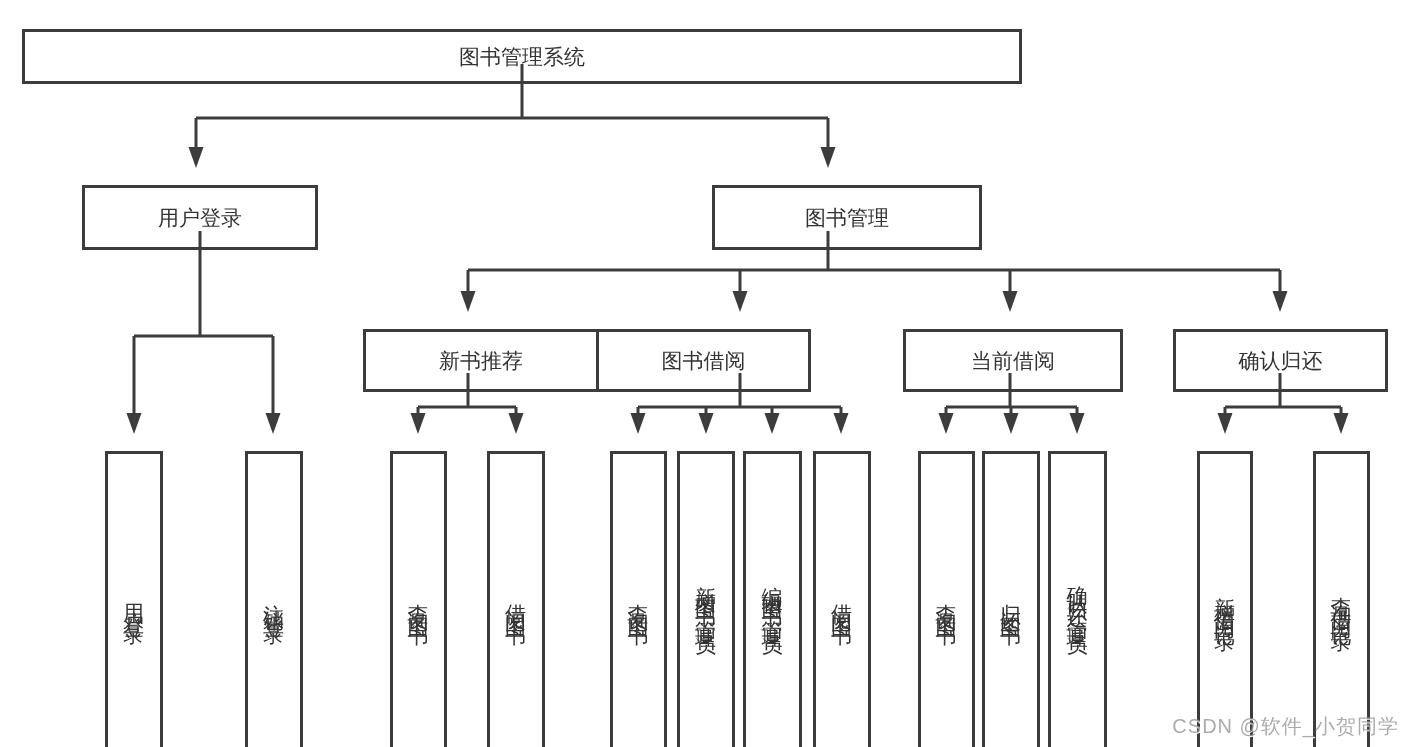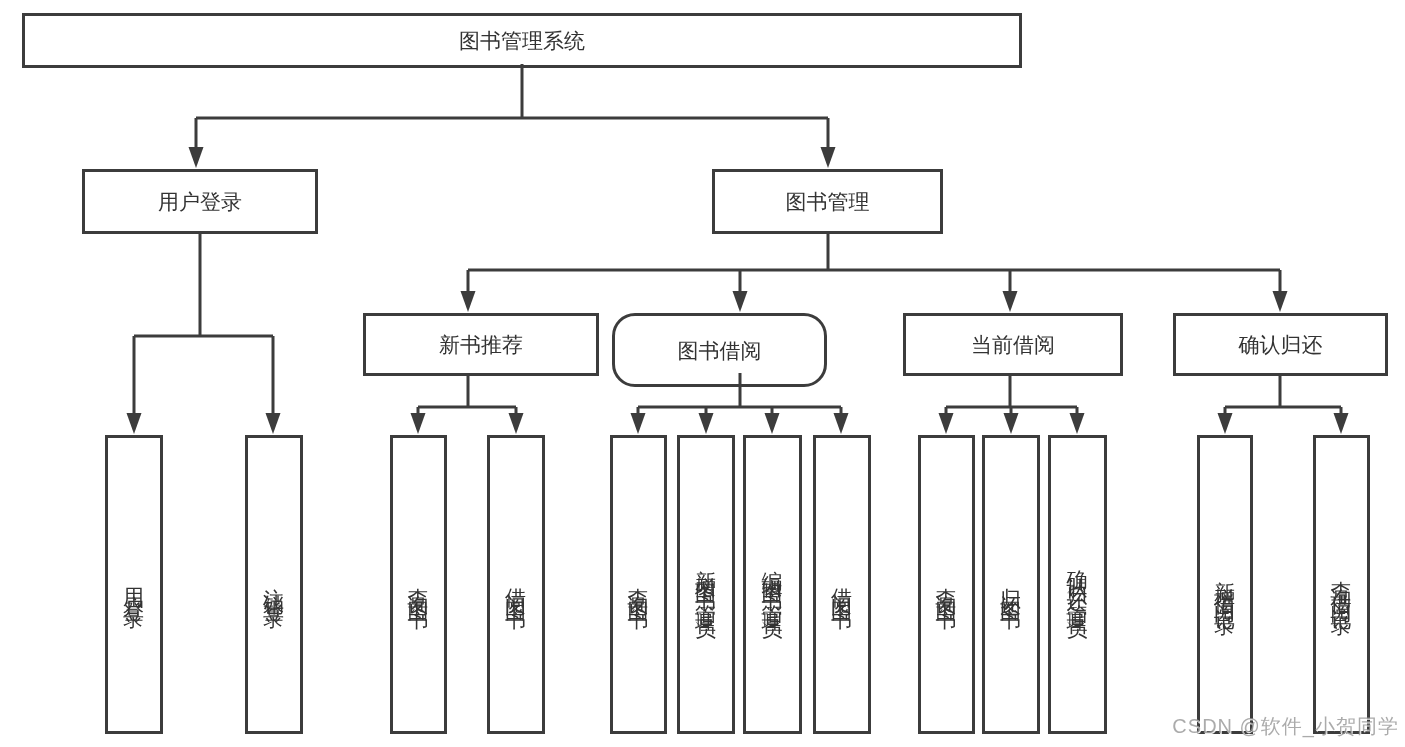--- a/index.html
+++ b/index.html
@@ -19,20 +19,21 @@
     position: absolute;
     box-sizing: border-box;
     border: 3px solid #3c3c3c;
     background: #ffffff;
     color: #333333;
     display: flex;
     align-items: center;
     justify-content: center;
     font-size: 21px;
     line-height: 1;
+    margin-top: 16px;
   }
   .h { 
     text-align: center;
   }
   .v { 
     top: 435px;
     height: 299px;
   }
   .v span {
     writing-mode: vertical-lr;
@@ -60,24 +61,24 @@
   }
 </style>
 </head>
 <body>
 
 <div id="stage">
 
   <div class="box h" style="left:22px; top:13px; width:1000px; height:55px;">图书管理系统</div>
 
   <div class="box h" style="left:82px; top:169px; width:236px; height:65px;">用户登录</div>
-  <div class="box h" style="left:712px; top:169px; width:231px; height:65px;">图书管理</div>
+  <div class="box h" style="left:712px; top:169px; width:270px; height:65px;">图书管理</div>
 
   <div class="box h" style="left:363px; top:313px; width:236px; height:63px;">新书推荐</div>
-  <div class="box h" style="left:612px; top:313px; width:215px; height:74px;border-radius:23px;">图书借阅</div>
+  <div class="box h" style="left:596px; top:313px; width:215px; height:63px;">图书借阅</div>
   <div class="box h" style="left:903px; top:313px; width:220px; height:63px;">当前借阅</div>
   <div class="box h" style="left:1173px; top:313px; width:215px; height:63px;">确认归还</div>
 
   <div class="box v" style="left:105px; width:58px;">
     <span>用户登录</span>
   </div>
   <div class="box v" style="left:245px; width:58px;">
     <span>注销登录</span>
   </div>
 

